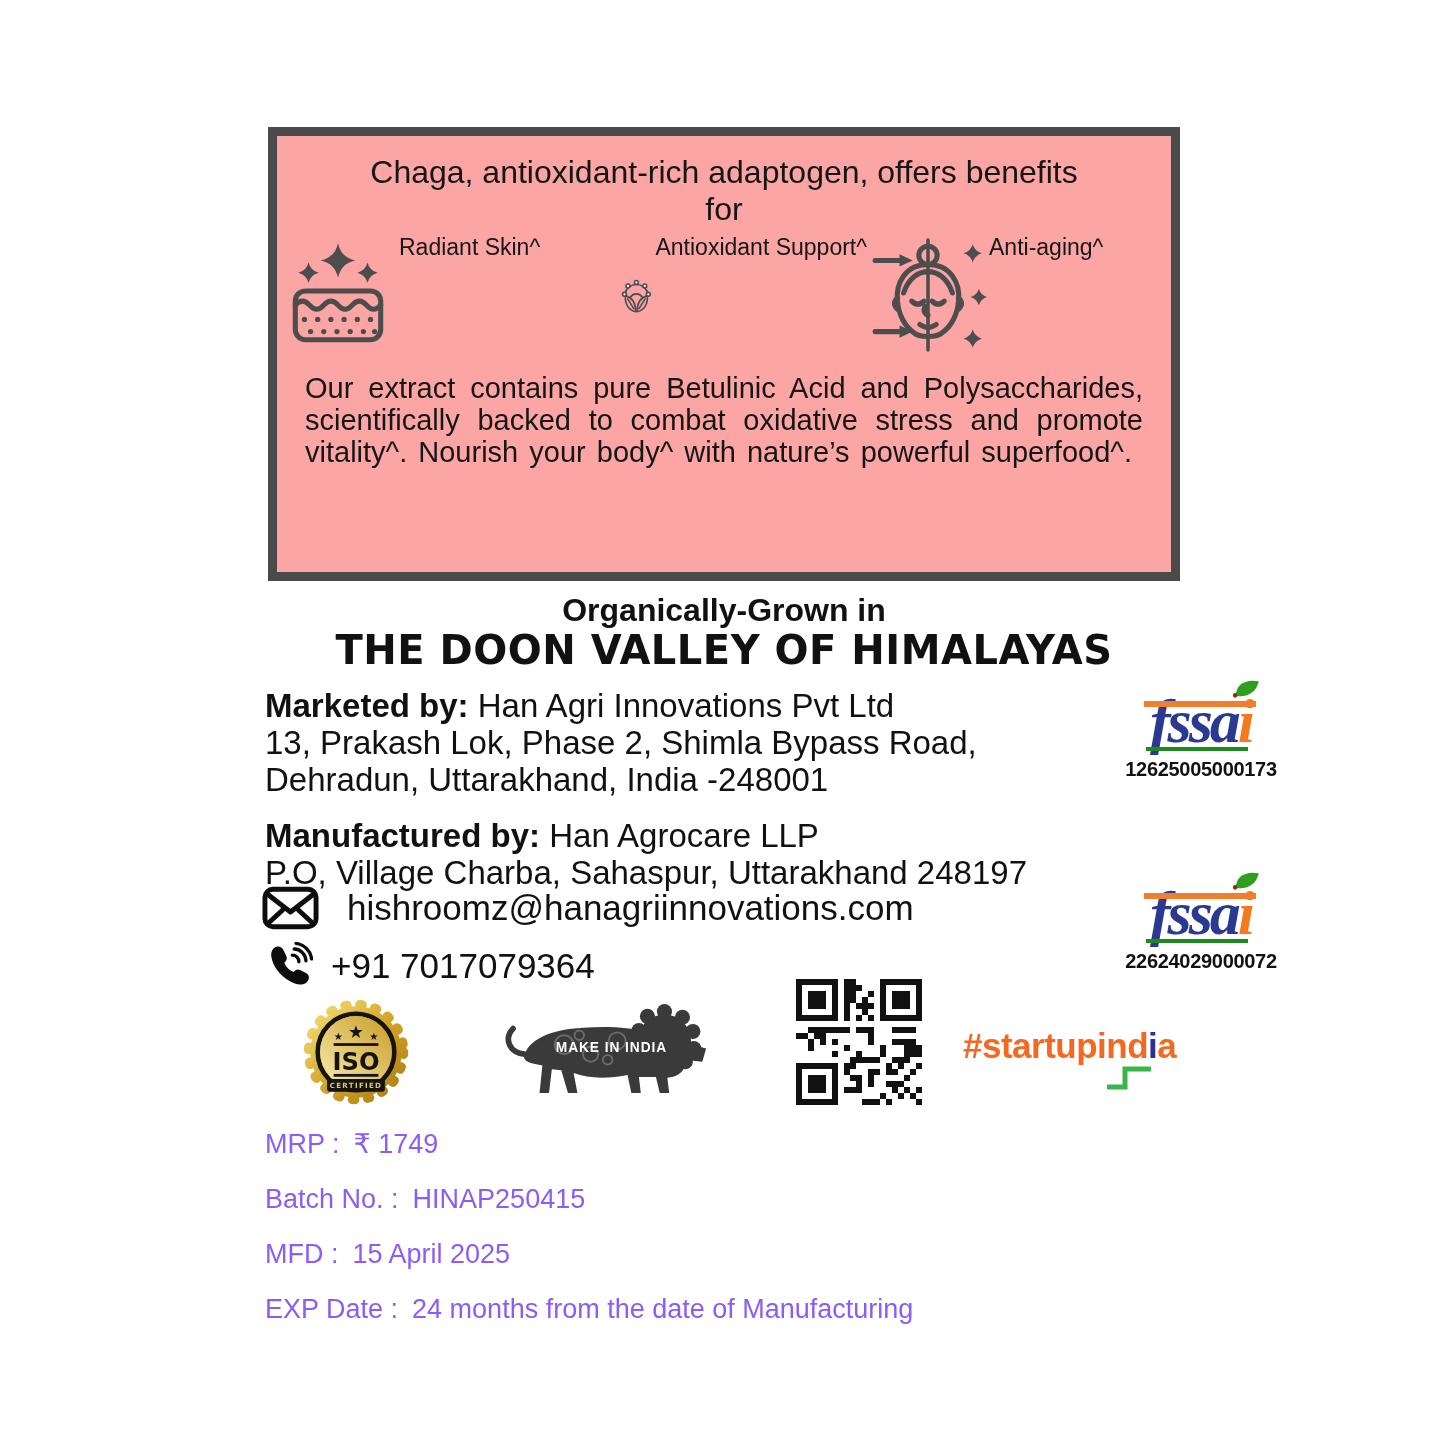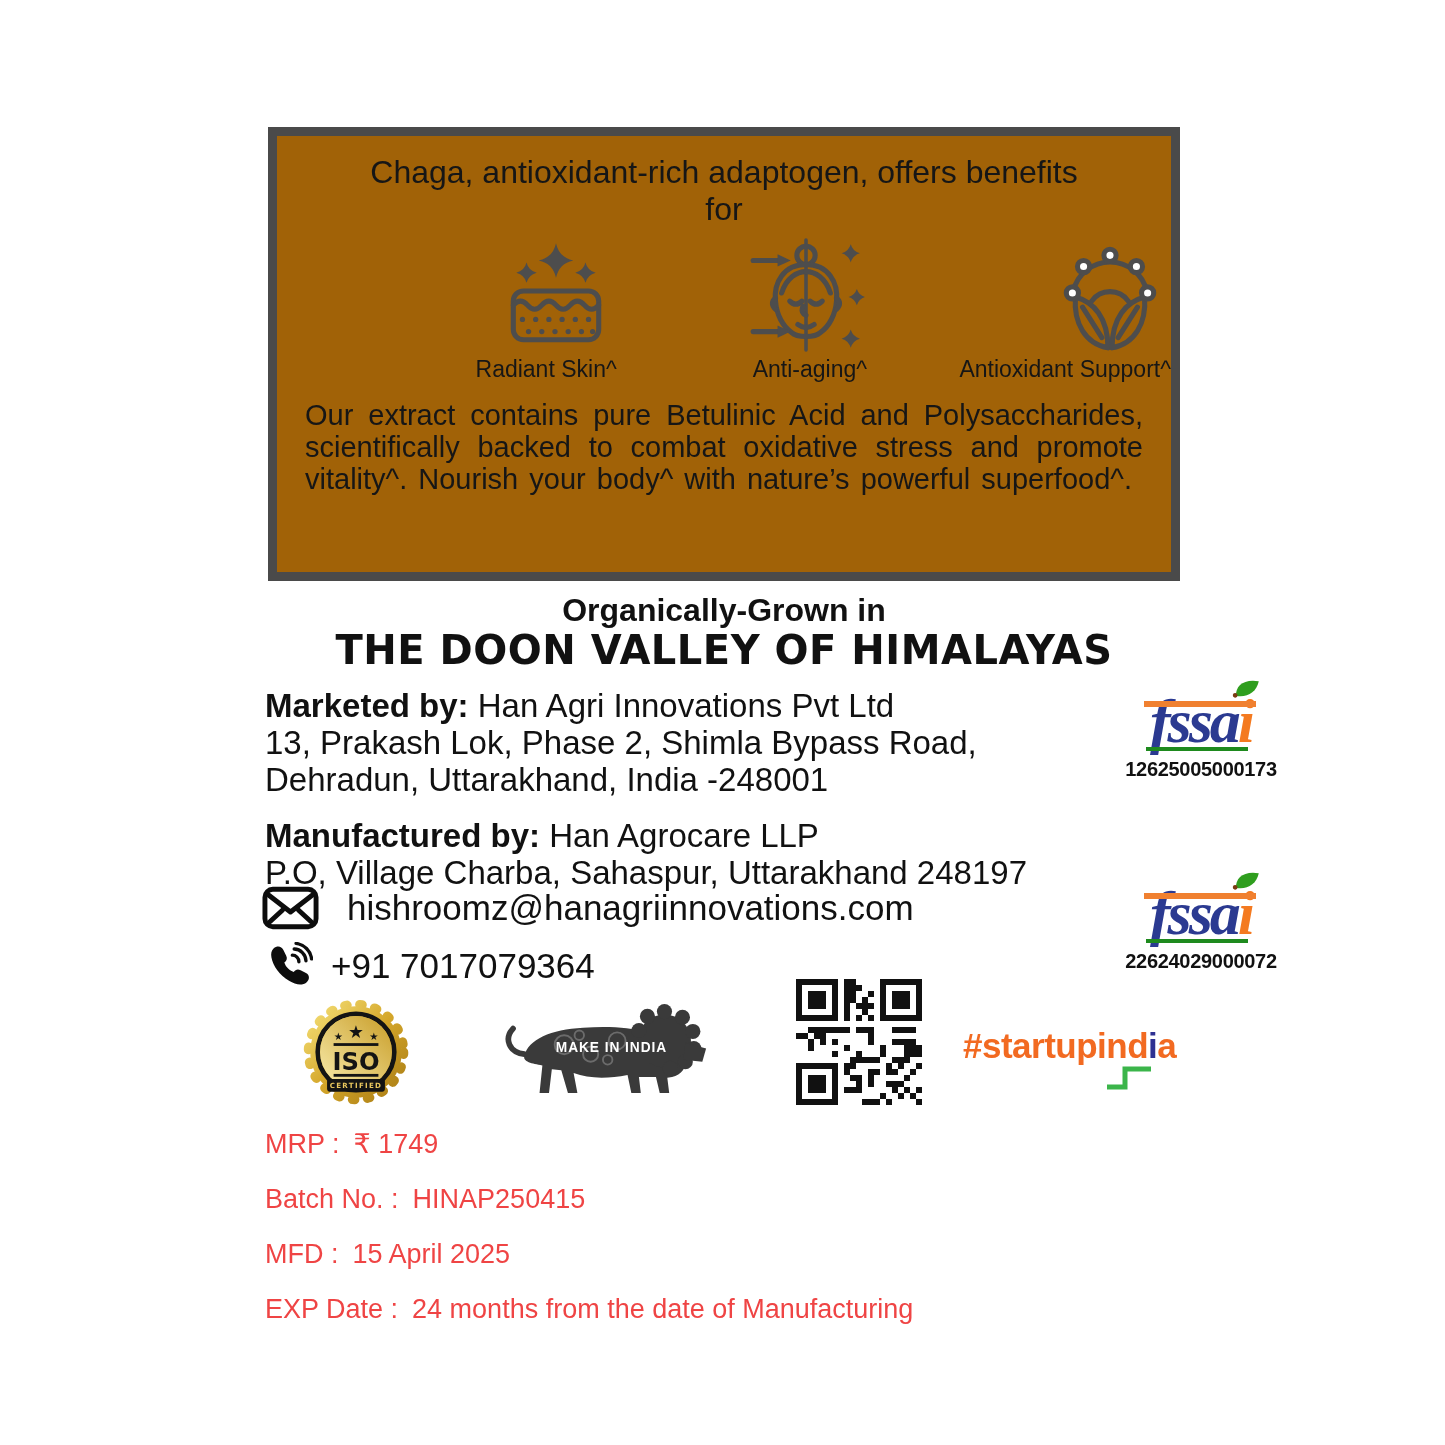--- a/index.html
+++ b/index.html
@@ -3,26 +3,26 @@
 <meta charset="utf-8">
 <style>
   html,body{margin:0;padding:0;background:#fff;}
   .canvas{
     position:relative;width:1445px;height:1445px;background:#ffffff;
     font-family:"Liberation Sans","DejaVu Sans",sans-serif;color:#111;overflow:hidden;
   }
   
   .benefits-box{
     position:absolute;left:268px;top:127px;width:912px;height:454px;
-    border:9px solid #4a4a4a;box-sizing:border-box;text-align:center;background:#a16207;
+    border:9px solid #4a4a4a;box-sizing:border-box;text-align:center;background:#fca5a5;
   }
   .box-title{margin:18px 10px 0;font-size:32px;line-height:37px;font-weight:500;color:#161616;}
   .box-title .tline{display:block;}
   .icons-row{display:grid;grid-template-columns:38% 28% 34%;margin-top:6px;}
-  .benefit{display:flex;flex-direction:column;align-items:flex-end;}
+  .benefit{display:flex;flex-direction:row;align-items:flex-start;}
   .benefit svg{width:122px;height:122px;}
   .benefit-label{font-size:23px;font-weight:500;margin-top:0;color:#161616;white-space:nowrap;}
   .box-desc{
     margin:16px 28px 0;text-align:justify;font-size:29px;line-height:32px;
     font-weight:400;color:#161616;word-spacing:3px;
   }
   
   .origin-sub{position:absolute;left:268px;top:592px;width:912px;text-align:center;
     font-size:32px;font-weight:bold;}
   .origin-main{position:absolute;left:268px;top:627px;width:912px;text-align:center;
@@ -52,21 +52,21 @@
   
   #iso-badge{position:absolute;left:300px;top:996px;width:112px;height:112px;}
   #lion{position:absolute;left:496px;top:998px;width:212px;height:101px;}
   #qr-code{position:absolute;left:796px;top:979px;width:126px;height:126px;fill:#111;}
   .startup{position:absolute;left:963px;top:1026px;font-size:35px;font-weight:bold;letter-spacing:-.5px;white-space:nowrap;}
   .startup .o{color:#f26a21;}
   .startup .b{color:#2e3192;}
   #startup-step{position:absolute;left:1104px;top:1056px;width:50px;height:36px;}
   
   .details{position:absolute;left:265px;top:1128px;display:grid;row-gap:23px;}
-  .detail-row{display:flex;gap:14px;font-size:27px;line-height:32px;font-weight:500;color:#ef4444;}
+  .detail-row{display:flex;gap:14px;font-size:27px;line-height:32px;font-weight:500;color:#8b5cf6;}
   
   .licon{stroke:#4d4d4d;fill:none;stroke-width:5;stroke-linecap:round;stroke-linejoin:round;}
 </style>
 </head>
 <body>
 
 <div class="canvas">
 
   <div class="benefits-box">
     <div class="box-title">
@@ -98,20 +98,41 @@
             <path d="M60,9 Q63,23 77,26 Q63,29 60,43 Q57,29 43,26 Q57,23 60,9 Z"></path>
             <path d="M31,28 Q33,36 41,38 Q33,40 31,48 Q29,40 21,38 Q29,36 31,28 Z"></path>
             <path d="M89,28 Q91,36 99,38 Q91,40 89,48 Q87,40 79,38 Q87,36 89,28 Z"></path>
           </g>
         </svg>
         <div class="benefit-label">Radiant Skin^</div>
       </div>
 
       <div class="benefit">
         <svg viewBox="0 0 120 120">
+          <g class="licon">
+            <path d="M24,56 A37,37 0 0 1 96,56"></path>
+            <path d="M42,66 A22,22 0 0 1 78,66"></path>
+            <path d="M58,112 C36,108 24,88 26,62 C44,67 58,82 58,112 Z"></path>
+            <path d="M52,102 L33,72"></path>
+            <path d="M62,112 C84,108 96,88 94,62 C76,67 62,82 62,112 Z"></path>
+            <path d="M68,102 L87,72"></path>
+          </g>
+          <g fill="#ffffff" stroke="#4d4d4d" stroke-width="5">
+            <circle cx="23" cy="58" r="6"></circle>
+            <circle cx="34" cy="32" r="6"></circle>
+            <circle cx="60" cy="21" r="6"></circle>
+            <circle cx="86" cy="32" r="6"></circle>
+            <circle cx="97" cy="58" r="6"></circle>
+          </g>
+        </svg>
+        <div class="benefit-label">Antioxidant Support^</div>
+      </div>
+
+      <div class="benefit">
+        <svg viewBox="0 0 120 120">
           <g class="licon" stroke-width="4">
             <path d="M60,6 V114" stroke-width="3.5"></path>
             <circle cx="60" cy="21" r="9"></circle>
             <path d="M60,30 C38,30 28,48 30,66 C31,79 37,91 46,97 C51,102 69,102 74,97 C83,91 89,79 90,66 C92,48 82,30 60,30 Z"></path>
             <path d="M36,58 C41,43 51,37 60,37"></path>
             <path d="M84,58 C79,43 69,37 60,37"></path>
             <path d="M44,66 q6,6 12,0"></path>
             <path d="M64,66 q6,6 12,0"></path>
             <path d="M57,71 c-2,5 0,8 3,9"></path>
             <path d="M52,89 q8,6 16,0"></path>
@@ -122,41 +143,20 @@
           </g>
           <g fill="#4d4d4d" stroke="none">
             <polygon points="32,20 45,26 32,32"></polygon>
             <polygon points="32,90 45,96 32,102"></polygon>
             <path d="M104,10 Q106,17 113,19 Q106,21 104,28 Q102,21 95,19 Q102,17 104,10 Z"></path>
             <path d="M110,54 Q112,60 118,62 Q112,64 110,70 Q108,64 102,62 Q108,60 110,54 Z"></path>
             <path d="M104,94 Q106,101 113,103 Q106,105 104,112 Q102,105 95,103 Q102,101 104,94 Z"></path>
           </g>
         </svg>
         <div class="benefit-label">Anti-aging^</div>
-      </div>
-
-      <div class="benefit">
-        <svg viewBox="0 0 120 120">
-          <g class="licon">
-            <path d="M24,56 A37,37 0 0 1 96,56"></path>
-            <path d="M42,66 A22,22 0 0 1 78,66"></path>
-            <path d="M58,112 C36,108 24,88 26,62 C44,67 58,82 58,112 Z"></path>
-            <path d="M52,102 L33,72"></path>
-            <path d="M62,112 C84,108 96,88 94,62 C76,67 62,82 62,112 Z"></path>
-            <path d="M68,102 L87,72"></path>
-          </g>
-          <g fill="#ffffff" stroke="#4d4d4d" stroke-width="5">
-            <circle cx="23" cy="58" r="6"></circle>
-            <circle cx="34" cy="32" r="6"></circle>
-            <circle cx="60" cy="21" r="6"></circle>
-            <circle cx="86" cy="32" r="6"></circle>
-            <circle cx="97" cy="58" r="6"></circle>
-          </g>
-        </svg>
-        <div class="benefit-label">Antioxidant Support^</div>
       </div>
     </div>
 
     <p class="box-desc">Our extract contains pure Betulinic Acid and Polysaccharides, scientifically backed to combat oxidative stress and promote vitality^. Nourish your body^ with nature’s powerful superfood^.</p>
   </div>
 
   <div class="origin-sub">Organically-Grown in</div>
   <div class="origin-main">THE DOON VALLEY OF HIMALAYAS</div>
 
   <div class="addr" id="marketed">

